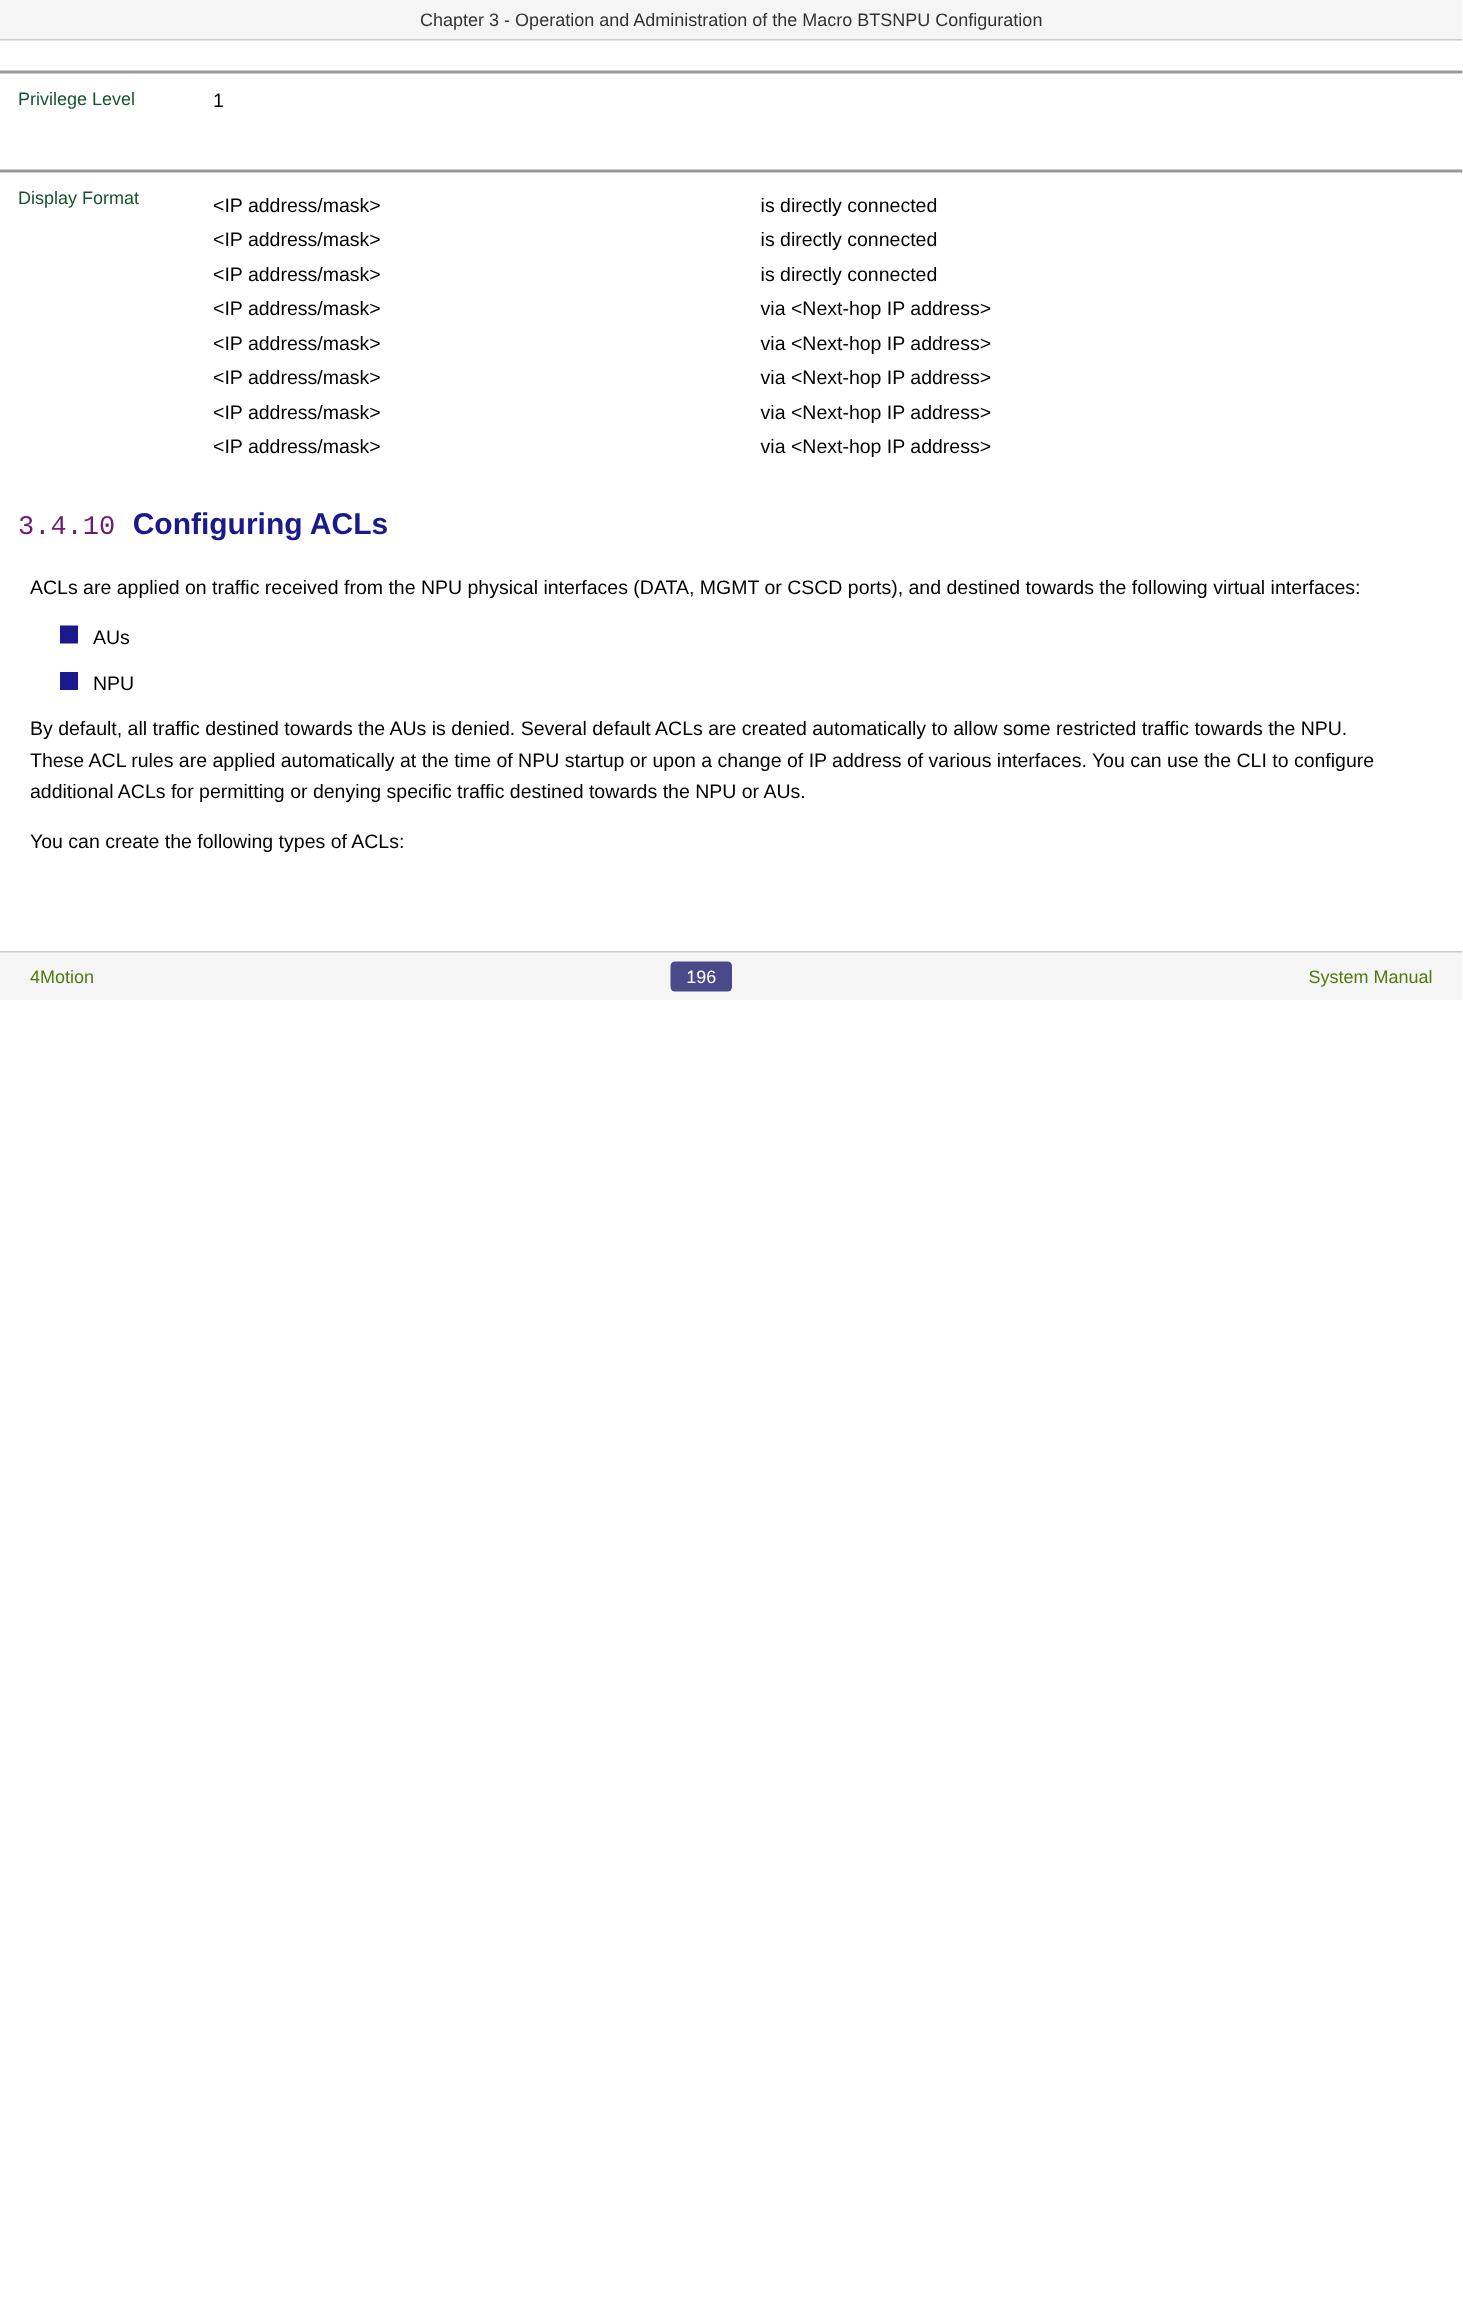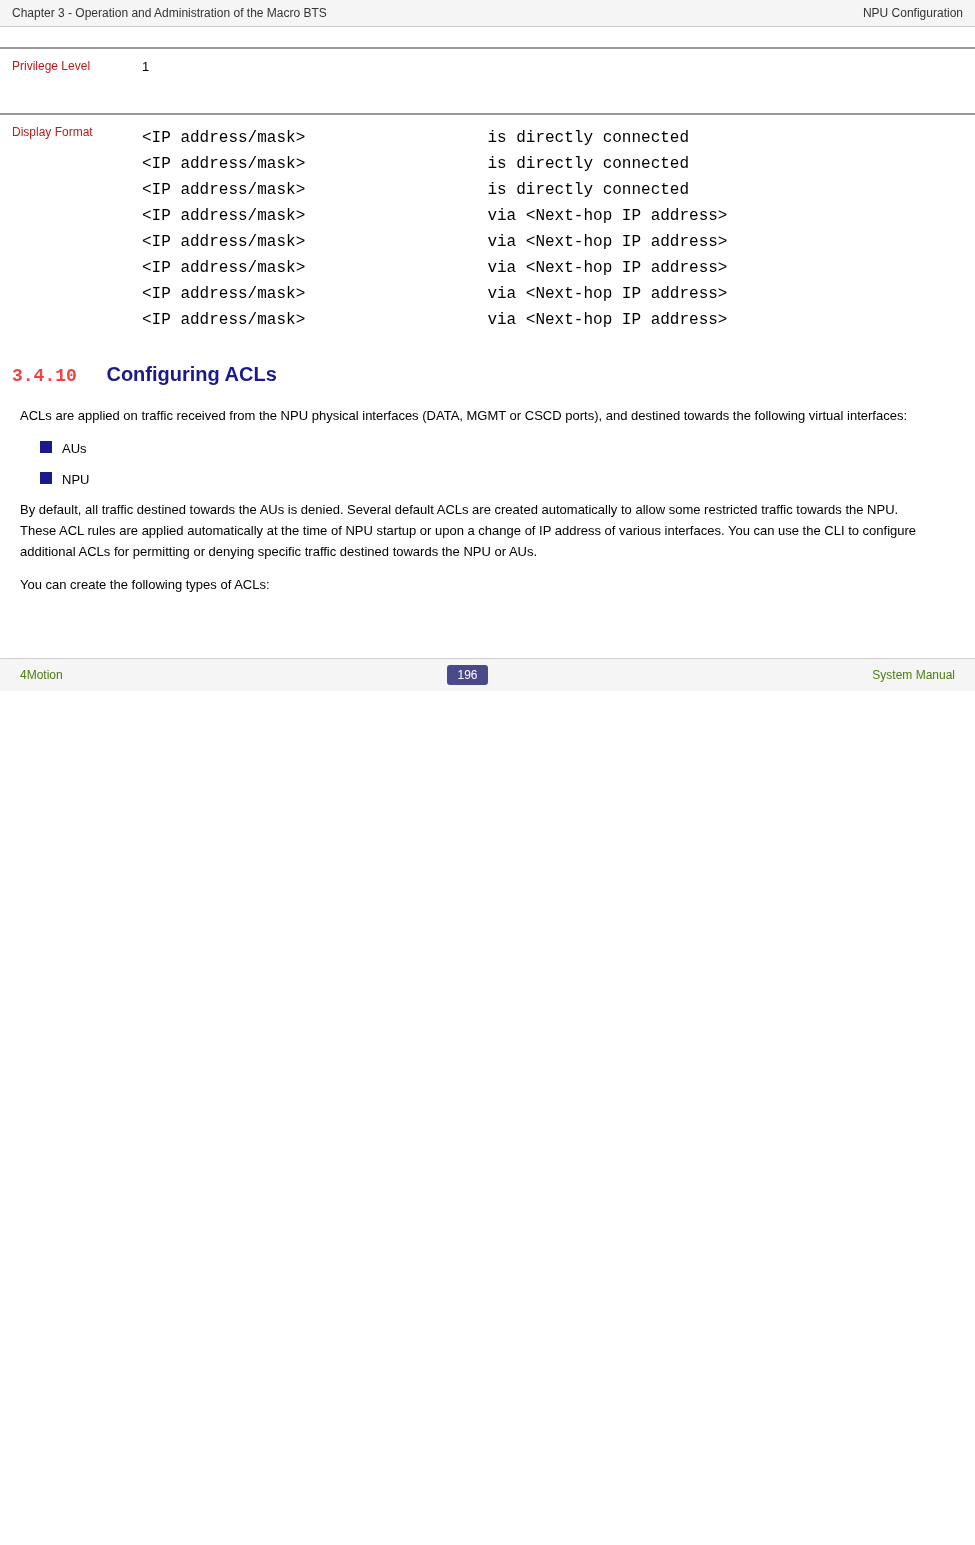--- a/index.html
+++ b/index.html
@@ -6,21 +6,21 @@
     body {
       font-family: Arial, sans-serif;
       font-size: 13px;
       color: #000;
       background: #fff;
       width: 975px;
     }
 
     .header-bar {
       display: flex;
-      justify-content: space-between;
+      justify-content: center;
       align-items: center;
       padding: 6px 12px;
       border-bottom: 1px solid #ccc;
       background: #f5f5f5;
       font-size: 12px;
       color: #333;
     }
 
     .main-content {
       display: flex;
@@ -39,21 +39,21 @@
       display: table-row;
     }
 
     .sidebar-cell {
       display: table-cell;
       width: 132px;
       vertical-align: top;
       padding: 10px 10px 10px 12px;
       border-top: 2px solid #999;
       font-size: 12px;
-      color: #b91c1c;
+      color: #14532d;
     }
 
     .content-cell {
       display: table-cell;
       vertical-align: top;
       padding: 10px 20px 10px 10px;
       border-top: 2px solid #999;
       font-size: 13px;
     }
 
@@ -62,40 +62,39 @@
     }
 
     .display-format-table {
       width: 100%;
       border-collapse: collapse;
     }
 
     .display-format-table tr td {
       padding: 4px 8px 4px 0;
       vertical-align: top;
-      font-size: 16px;
-      font-family: Liberation Mono, monospace;
+      font-size: 13px;
     }
 
     .display-format-table tr td:first-child {
       white-space: nowrap;
       padding-right: 20px;
     }
 
     
     .section-heading-area {
       padding: 20px 12px 10px 12px;
     }
 
     .section-number {
       font-family: 'Courier New', monospace;
       font-size: 18px;
-      font-weight: bold;
-      color: #ef4444;
-      margin-right: 26px;
+      font-weight: normal;
+      color: #701a75;
+      margin-right: 8px;
     }
 
     .section-title {
       font-size: 20px;
       font-weight: bold;
       color: #1a1a8c;
     }
 
     .section-body {
       padding: 10px 40px 10px 20px;

